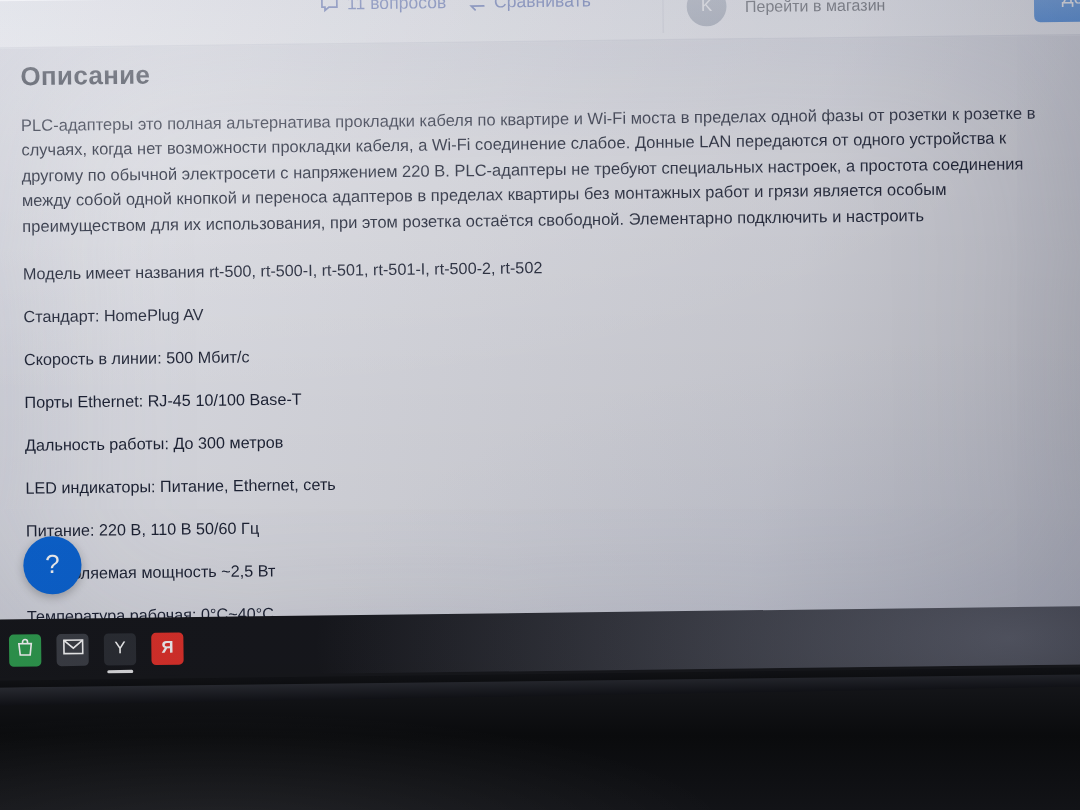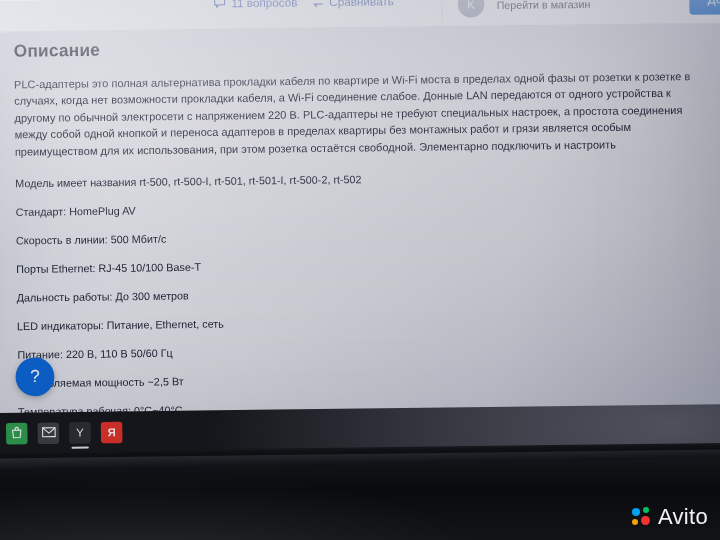--- a/index.html
+++ b/index.html
@@ -367,23 +367,14 @@
       </div>
       <div class="tb-ico ico-ya">
         <span>Я</span>
       </div>
     </div>
 
     <div class="screen-glare"></div>
     <div class="screen-dim"></div>
   </div>
 
-  <div class="watermark">
-    <span class="wm-dots">
-      <i class="d1"></i>
-        <i class="d2"></i>
-        <i class="d3"></i>
-        <i class="d4"></i>
-    </span>
-    <span>Avito</span>
-  </div>
 
 </div>
 
 </body></html>

